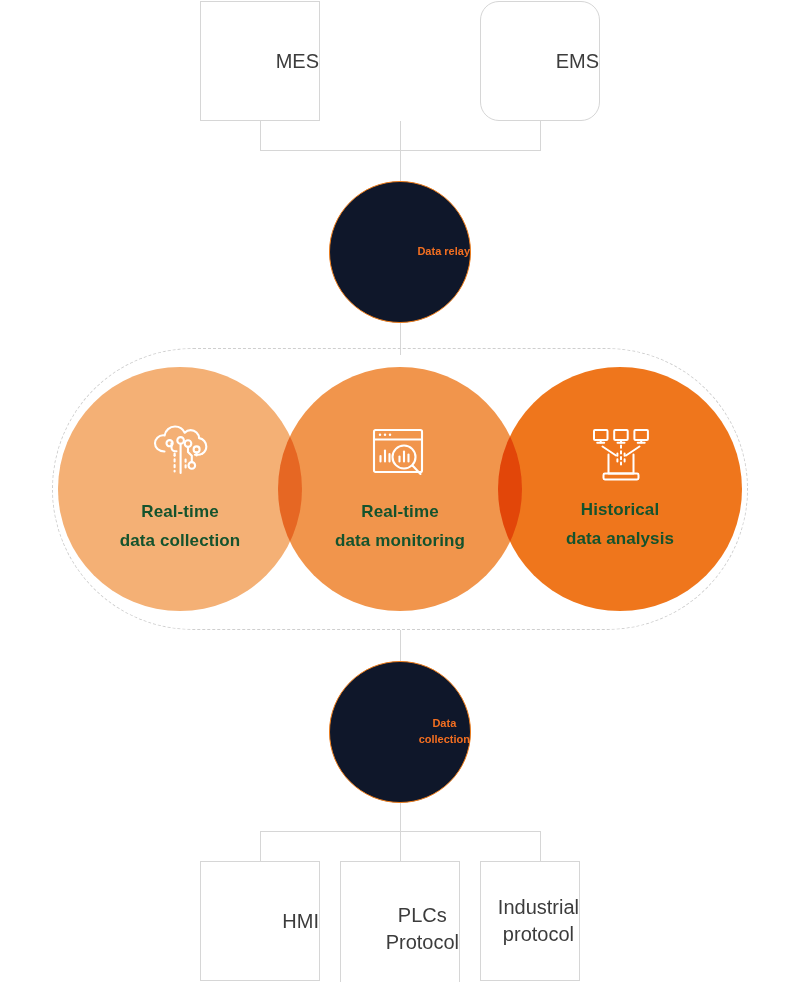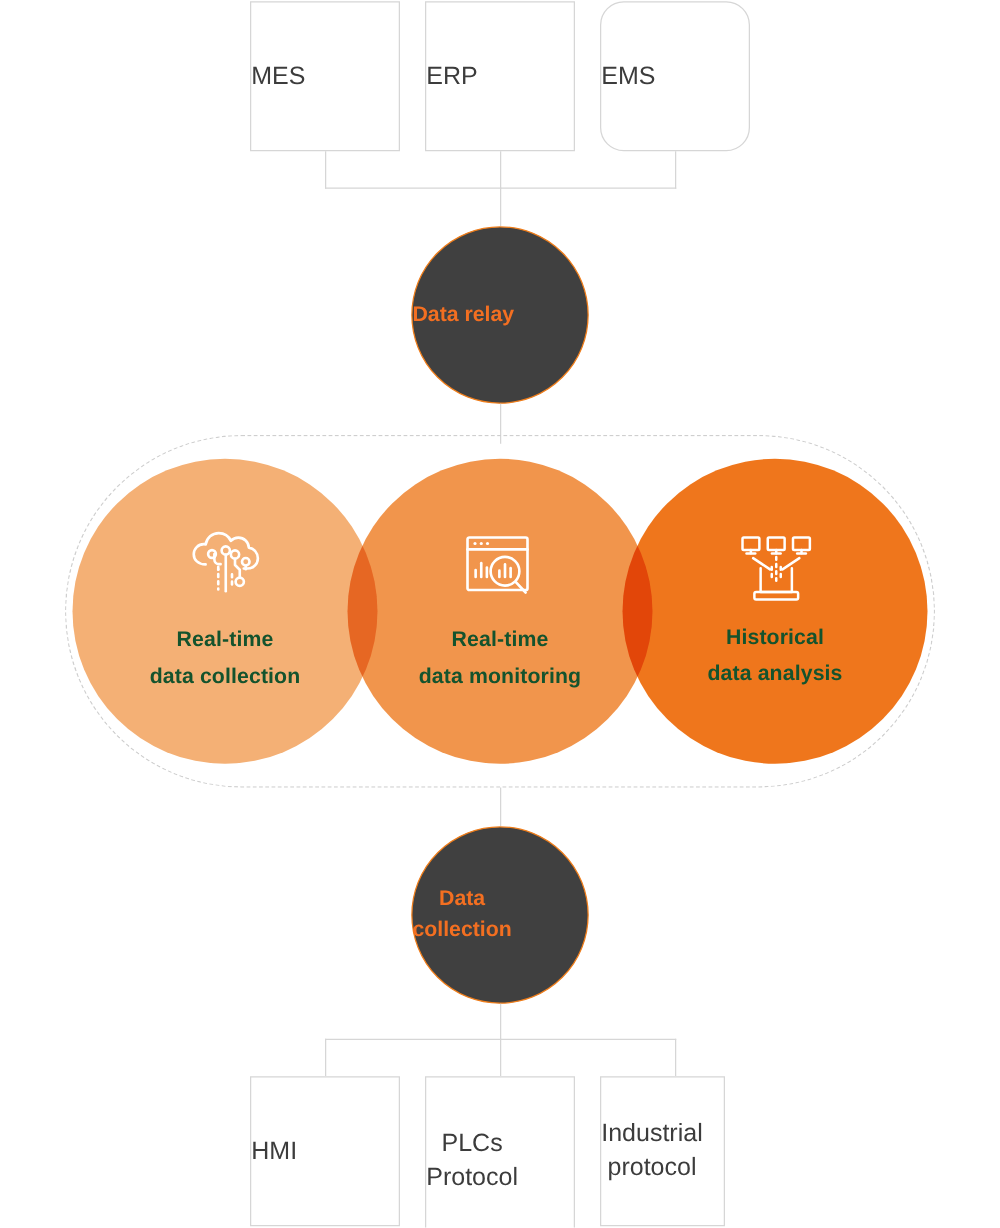--- a/index.html
+++ b/index.html
@@ -20,49 +20,49 @@
     width: 800px;
     height: 982px;
   }
   .box {
     position: absolute;
     box-sizing: border-box;
     border: 1px solid #d6d6d6;
     background: #ffffff;
     display: flex;
     align-items: center;
-    justify-content: flex-start;
+    justify-content: flex-end;
     text-align: center;
     color: #3c3c3c;
     font-size: 20px;
     line-height: 1.35;
     font-weight: 400;
   }
   .box .lbl { white-space: pre-line; }
 
   .connector {
     position: absolute;
     background: #d6d6d6;
   }
   .v-line { width: 1px; }
   .h-line { height: 1px; }
 
   .circle-outline {
     position: absolute;
     box-sizing: border-box;
     border: 1px solid #ef7d1a;
     border-radius: 50%;
-    background: #404040;
+    background: #0f172a;
     display: flex;
     align-items: center;
-    justify-content: flex-start;
+    justify-content: flex-end;
     text-align: center;
     color: #f36f21;
     font-weight: bold;
-    font-size: 17px;
+    font-size: 11px;
     line-height: 1.45;
   }
   .circle-outline .lbl { white-space: pre-line; }
 
   .stadium {
     position: absolute;
     box-sizing: border-box;
     border: 1px dashed #cfcfcf;
     border-radius: 160px;
     background: transparent;
@@ -92,23 +92,20 @@
 </style>
 </head>
 <body>
 
 <div id="stage">
 
   <div class="box" style="left:200px; top:1px; width:120px; height:120px;">
     <span class="lbl">MES</span>
   </div>
 
-  <div class="box" style="left:340px; top:1px; width:120px; height:120px;">
-    <span class="lbl">ERP</span>
-  </div>
 
   <div class="box" style="left:480px; top:1px; width:120px; height:120px;border-radius:19px;">
     <span class="lbl">EMS</span>
   </div>
 
   <div class="connector v-line" style="left:260px; top:121px; height:30px;"></div>
   <div class="connector v-line" style="left:400px; top:121px; height:30px;"></div>
   <div class="connector v-line" style="left:540px; top:121px; height:30px;"></div>
   <div class="connector h-line" style="left:260px; top:150px; width:281px;"></div>
   <div class="connector v-line" style="left:400px; top:150px; height:31px;"></div>

